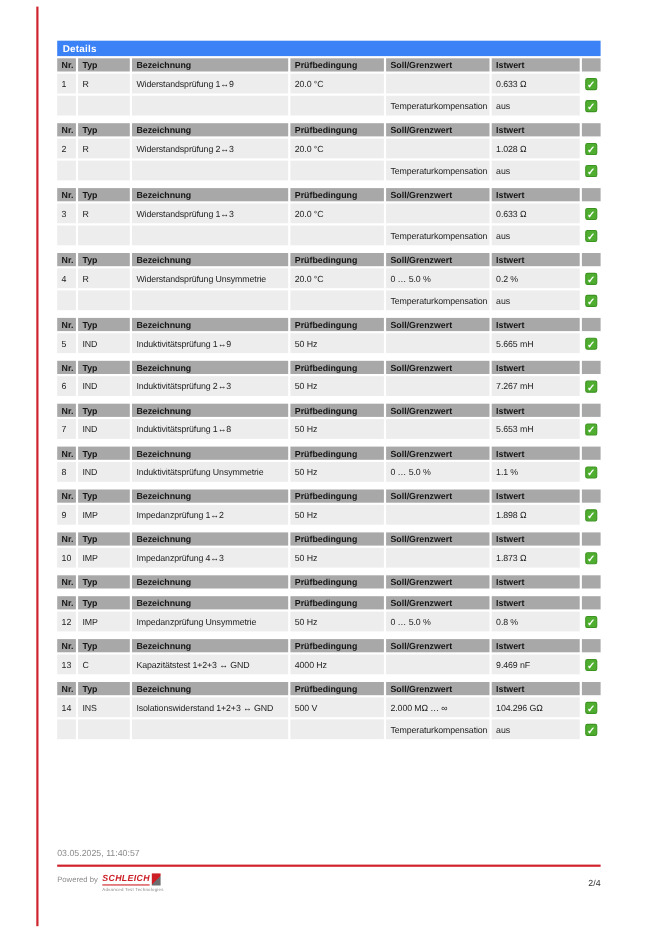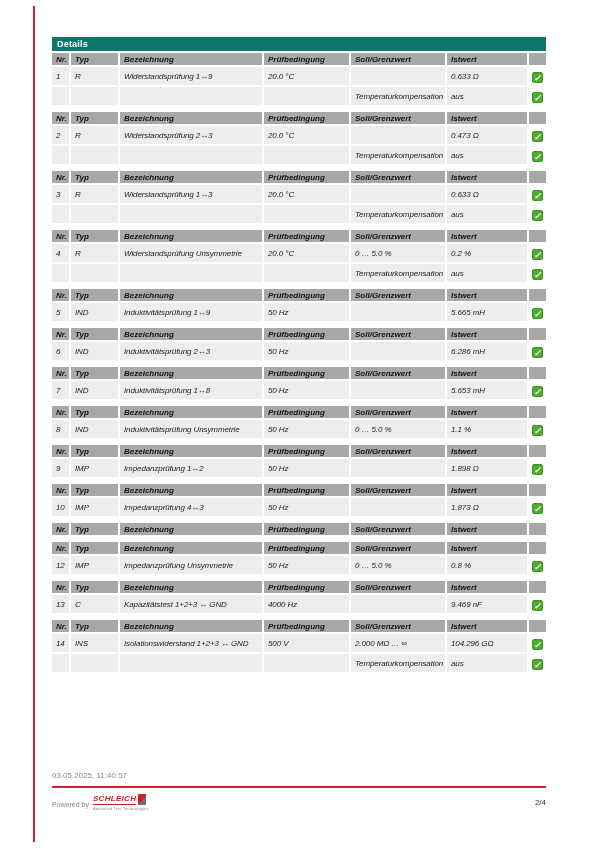--- a/index.html
+++ b/index.html
@@ -1,40 +1,40 @@
 <!DOCTYPE html>
 <html><head>
 <meta charset="utf-8">
 <style>
   * { margin:0; padding:0; box-sizing:border-box; }
   html,body { width:600px; height:849px; background:#ffffff;
     font-family:"Liberation Sans", sans-serif; position:relative; overflow:hidden; }
   .accent-line { position:absolute; left:33px; top:6px; width:2px; height:836px; background:#d0232e; }
   .content { position:absolute; left:50px; top:37px; width:498px; }
-  .details-bar { margin-left:2px; width:494px; height:14px; background:#0f766e; color:#ffffff;
+  .details-bar { margin-left:2px; width:494px; height:14px; background:#3b82f6; color:#ffffff;
     font-size:9px; font-weight:bold; line-height:14px; padding-left:5px; letter-spacing:.2px; }
   table.section { border-collapse:separate; border-spacing:2px; table-layout:fixed;
-    width:498px; margin-bottom:3px;font-style:italic; }
+    width:498px; margin-bottom:3px; }
   table.section col.c1{width:17px} table.section col.c2{width:47px}
   table.section col.c3{width:142px} table.section col.c4{width:85px}
   table.section col.c5{width:94px} table.section col.c6{width:80px}
   table.section col.c7{width:17px}
   td.h { background:#a8a8a8; color:#141414; font-size:8px; font-weight:bold;
     padding:1px 4px; height:12px; white-space:nowrap; overflow:hidden; }
   td.c { background:#ededed; color:#222222; font-size:8px; padding:2px 4px; height:16px;
     white-space:nowrap; overflow:hidden; letter-spacing:-0.1px; vertical-align:middle; }
   td.chk { background:#ffffff; text-align:center; vertical-align:middle; padding:0; }
   .check { display:inline-block; width:11px; height:11px; background:#4fae30;
     border:1px solid #3e9423; border-radius:2px; color:#ffffff; font-size:9px;
     line-height:10px; font-weight:bold; text-align:center; }
   .footer { position:absolute; left:52px; top:771px; width:494px; }
   .timestamp { font-size:8px; color:#8a8a8a; }
   .footer-rule { height:2px; background:#d0232e; margin-top:6px; }
   .footer-row { display:flex; justify-content:space-between; align-items:flex-start; margin-top:6px; }
-  .powered { display:flex; align-items:center; gap:4px; }
+  .powered { display:flex; align-items:flex-start; gap:4px; }
   .powered-label { font-size:7px; color:#8a8a8a; padding-top:3px; }
   .logo-block { display:inline-block; }
   .logo-top { display:flex; align-items:flex-start; gap:1px; }
   .brand { color:#cc2026; font-size:8px; font-weight:bold; font-style:italic;
     letter-spacing:.3px; border-bottom:1.5px solid #cc2026; padding-bottom:1px; }
   .brand-mark { width:8px; height:11px; background:linear-gradient(135deg,#cc2026 55%,#6d6e70 55%);
     display:inline-block; margin-left:1px; }
   .tagline { display:block; font-size:4px; color:#8a8a8a; margin-top:1px; letter-spacing:.2px; }
   .page-num { font-size:8px; color:#333333; padding-top:4px; }
 </style>
@@ -105,21 +105,21 @@
             <td class="h">Soll/Grenzwert</td>
             <td class="h">Istwert</td>
             <td class="h"></td>
           </tr>
           <tr>
             <td class="c">2</td>
             <td class="c">R</td>
             <td class="c">Widerstandsprüfung 2↔3</td>
             <td class="c">20.0 °C</td>
             <td class="c"></td>
-            <td class="c">0.473 Ω</td>
+            <td class="c">1.028 Ω</td>
             <td class="chk"><span class="check">✓</span></td>
           </tr>
           <tr>
             <td class="c"></td>
             <td class="c"></td>
             <td class="c"></td>
             <td class="c"></td>
             <td class="c">Temperaturkompensation</td>
             <td class="c">aus</td>
             <td class="chk"><span class="check">✓</span></td>
@@ -256,21 +256,21 @@
             <td class="h">Soll/Grenzwert</td>
             <td class="h">Istwert</td>
             <td class="h"></td>
           </tr>
           <tr>
             <td class="c">6</td>
             <td class="c">IND</td>
             <td class="c">Induktivitätsprüfung 2↔3</td>
             <td class="c">50 Hz</td>
             <td class="c"></td>
-            <td class="c">6.286 mH</td>
+            <td class="c">7.267 mH</td>
             <td class="chk"><span class="check">✓</span></td>
           </tr>
         </tbody>
       </table>
       <table class="section">
         <colgroup>
           <col class="c1">
           <col class="c2">
           <col class="c3">
           <col class="c4">

